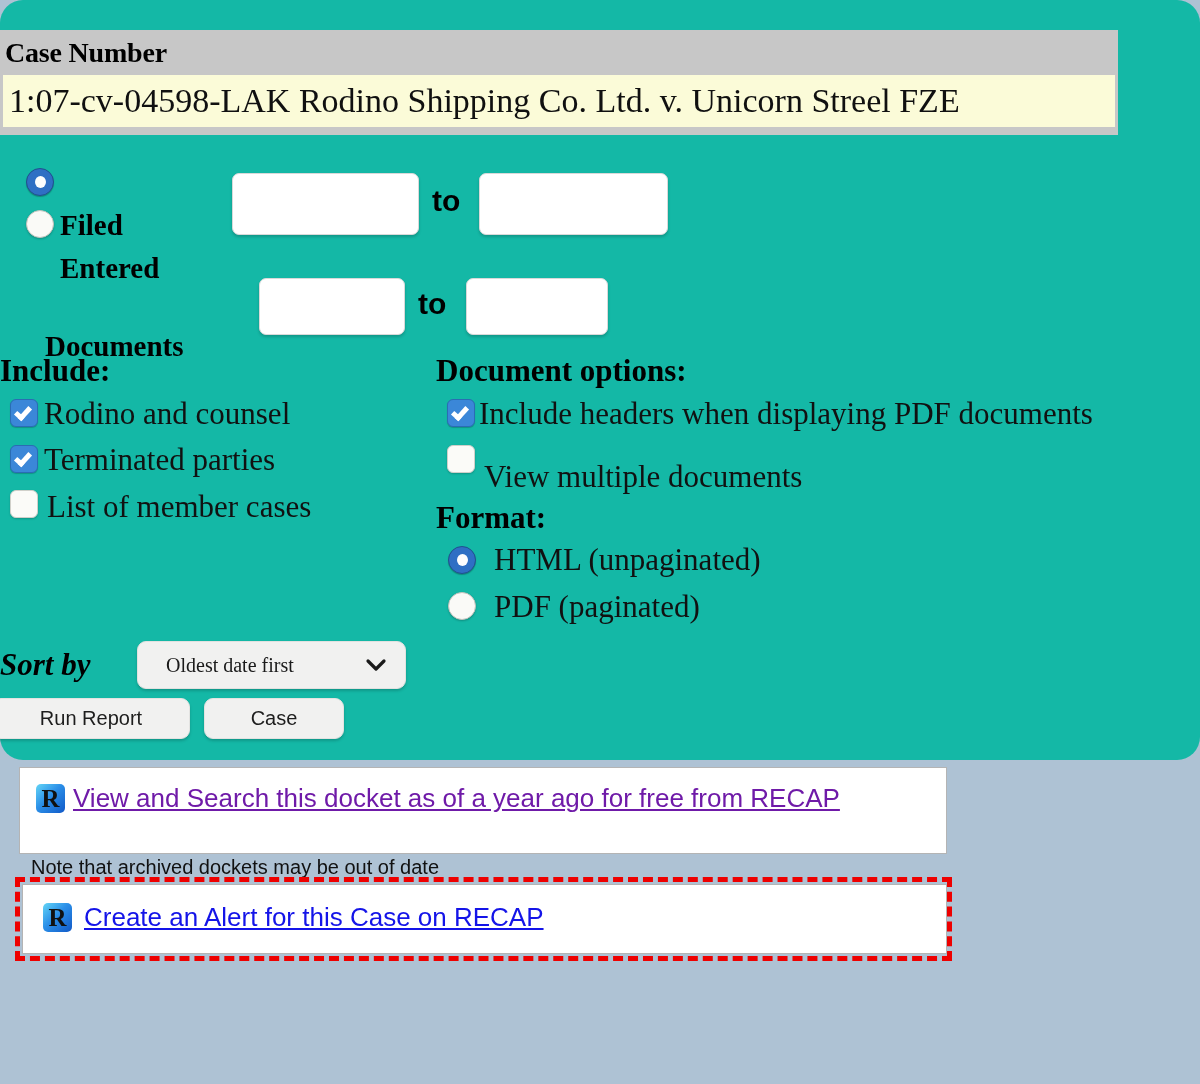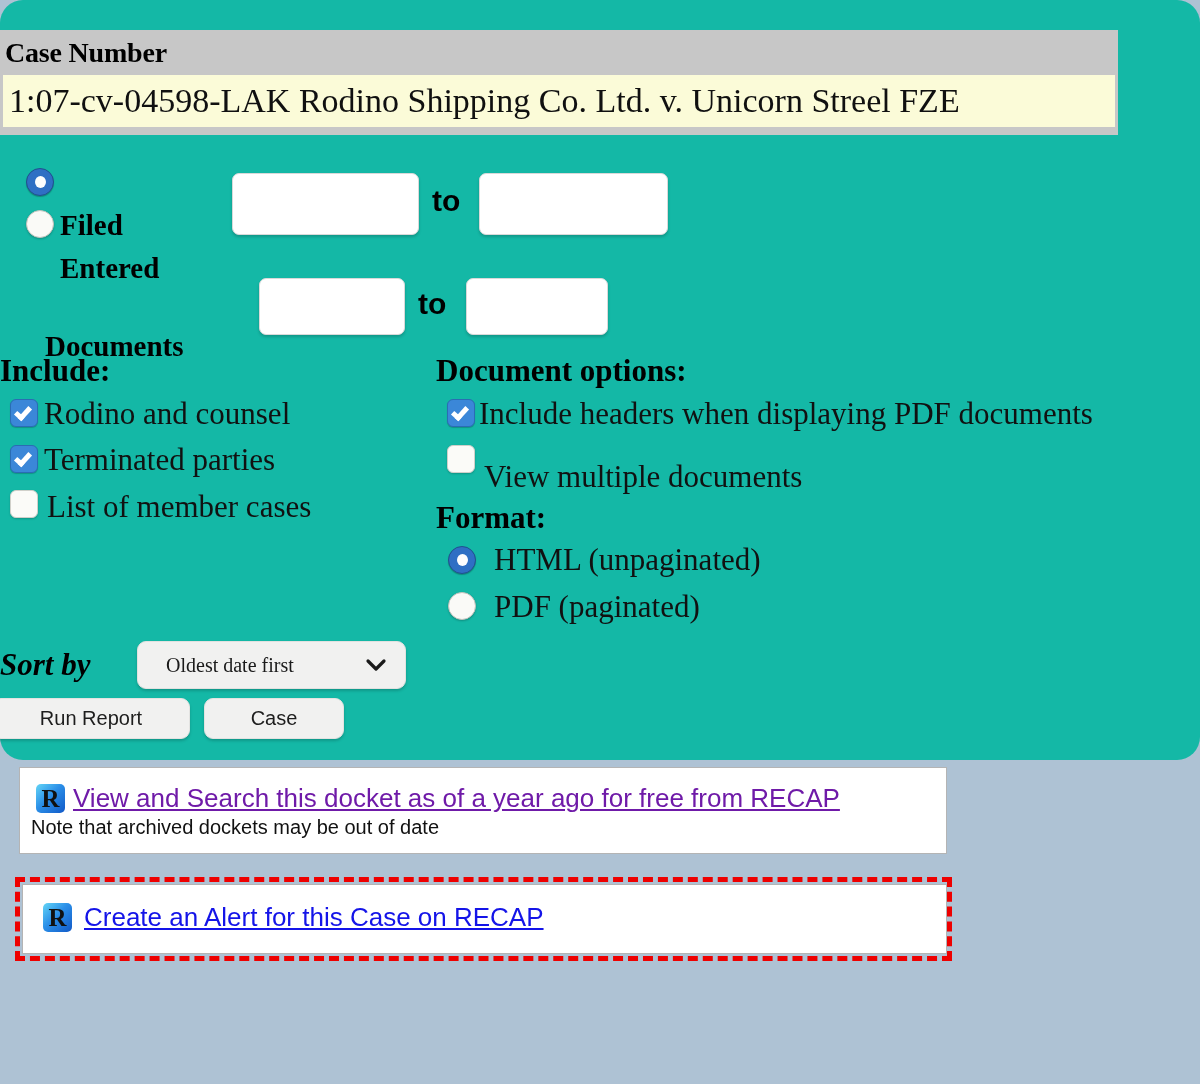--- a/index.html
+++ b/index.html
@@ -256,20 +256,21 @@
   }
   .recap-link.visited { color: #6f1aa8; }
   .recap-link.unvisited { color: #1414e8; }
 
   .recap-note {
     position: absolute;
     font-family: "Liberation Sans", sans-serif;
     font-size: 20px;
     color: #111;
     white-space: nowrap;
+    margin-top: 40px;
   }
 
   .highlight-dashed {
     position: absolute;
     border: 5px dashed #ee0000;
     box-sizing: border-box;
     background: transparent;
     pointer-events: none;
   }
 </style>

